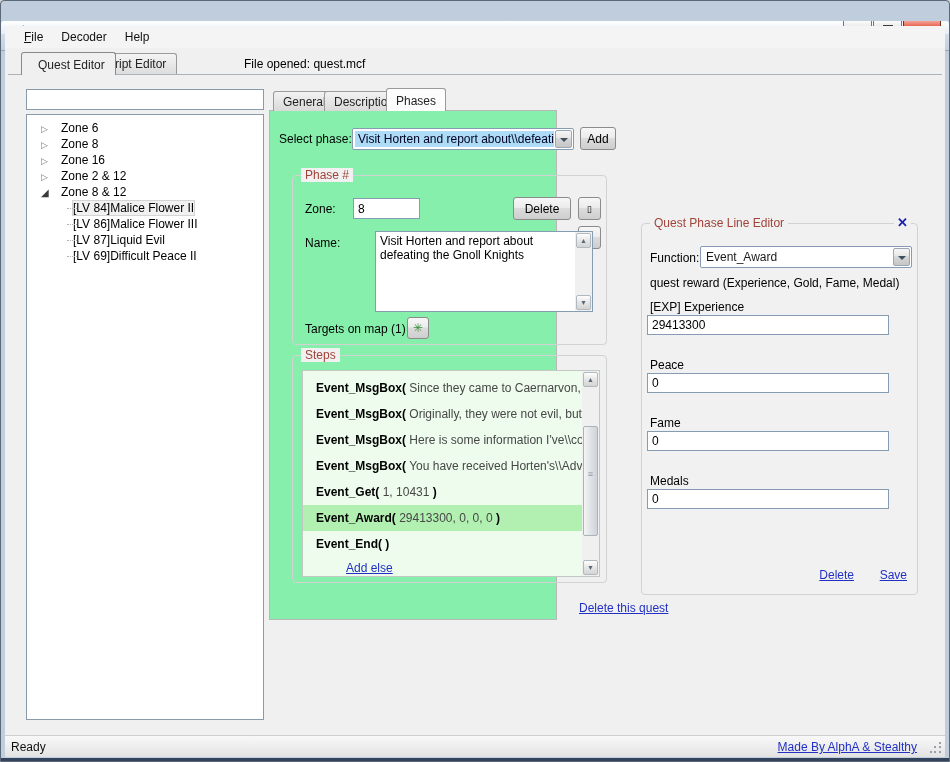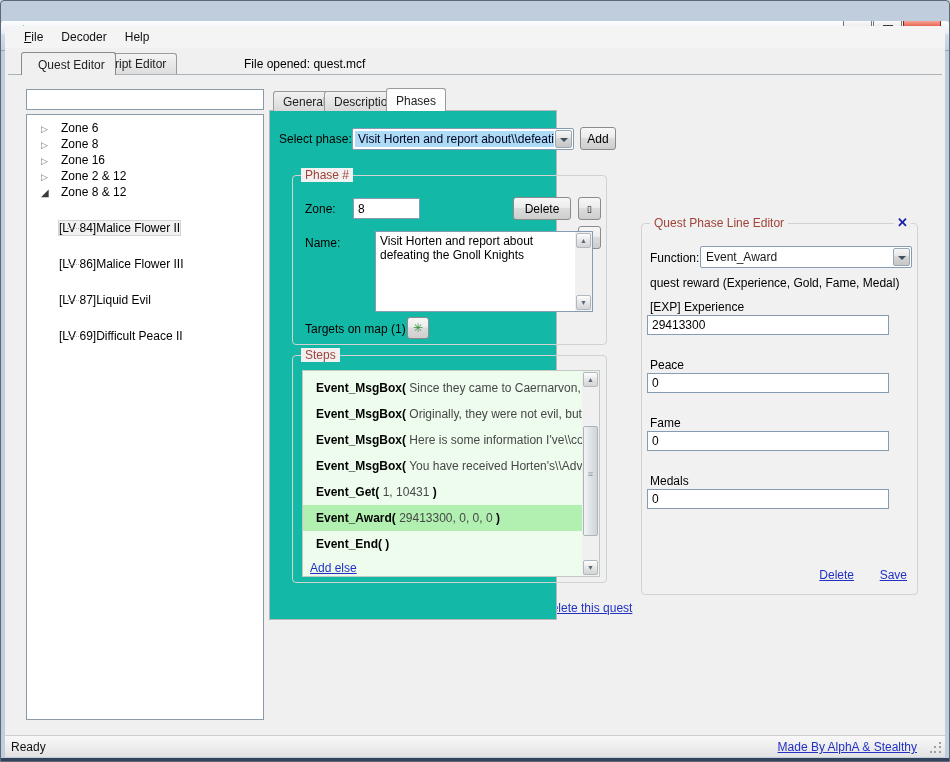--- a/index.html
+++ b/index.html
@@ -44,32 +44,32 @@
 
   
   .search-input { position:absolute; left:21px; top:63px; width:238px; height:21px;
                   border:1px solid #8a9aa9; background:#fff; padding:2px 4px; font:inherit; }
   .treebox { position:absolute; left:21px; top:88px; width:238px; height:606px;
              border:1px solid #8a9aa9; background:#fff; overflow:hidden; padding-top:5px; }
   .tree-item { position:relative; height:16px; line-height:16px; white-space:nowrap;
                padding-left:34px; color:#000; }
   .tree-item .glyph { position:absolute; left:14px; top:1px; width:12px; font-size:9px; color:#777; }
   .tree-item .glyph.expanded { color:#3a3a3a; font-size:10px; }
-  .tree-item.child { padding-left:32px;margin-top:20px; }
+  .tree-item.child { padding-left:46px; }
   .tree-item.child::before { content:''; position:absolute; left:40px; top:8px; width:12px;
                              border-top:1px dotted #b0b0b0; }
   .tree-item.selected .lbl { background:#f1f1f1; outline:1px solid #d4d4d4; }
 
   
   .ed-tab { position:absolute; top:65px; height:20px; padding:3px 9px 0 9px;
             background:linear-gradient(#f2f2f2,#d9d9d9); border:1px solid #9a9a9a;
             border-bottom:none; border-radius:3px 3px 0 0; color:#222; z-index:2; }
   .ed-tab.active { background:#fdfdfd; height:23px; top:62px; z-index:4; padding-top:5px; }
   .tabpage { position:absolute; left:264px; top:84px; width:288px; height:510px;
-             border:1px solid #b8b8b8; background:#14b8a6; z-index:1; }
+             border:1px solid #b8b8b8; background:#86efac; z-index:1; }
 
   label, .static { color:#000; }
 
   
   .combo { position:absolute; height:22px; border:1px solid #859cb2; background:#fff;
            border-radius:2px; overflow:hidden; }
   .combo .val { position:absolute; left:2px; top:2px; right:19px; bottom:2px;
                 padding:1px 3px; white-space:nowrap; overflow:hidden; }
   .combo .val.sel { background:#aedcf6; color:#002; }
   .combo-btn { position:absolute; right:1px; top:1px; bottom:1px; width:17px;
@@ -107,21 +107,21 @@
 
   
   .steps-list { position:absolute; left:9px; top:14px; width:298px; height:207px;
                 border:1px solid #c2c8c2; background:#edfced; overflow:hidden; }
   .steps-rows { position:absolute; left:0; top:4px; right:17px; }
   .step-row { height:26px; line-height:26px; padding-left:13px; white-space:nowrap; overflow:hidden; }
   .step-row .fn { font-weight:bold; color:#000;text-align:right; }
   .step-row .args { color:#474747; }
   .step-row.selected { background:#b2f0b2; }
   .step-link { height:23px; line-height:23px; padding-left:7px; }
-  a.lnk { color:#2231c4; text-decoration:underline; }
+  a.lnk { color:#2231c4; text-decoration:underline;margin-left:36px; }
 
   .bottom-links { position:absolute; top:575px; }
 
   
   .close-x { position:absolute; right:6px; top:-9px; background:#f0f0f0; padding:0 3px;
              color:#1a22a8; font-weight:bold; font-size:13px; }
   .fld-label { position:absolute; left:8px; color:#000; }
   .fld-input { position:absolute; left:5px; width:242px; height:20px; }
 
   

